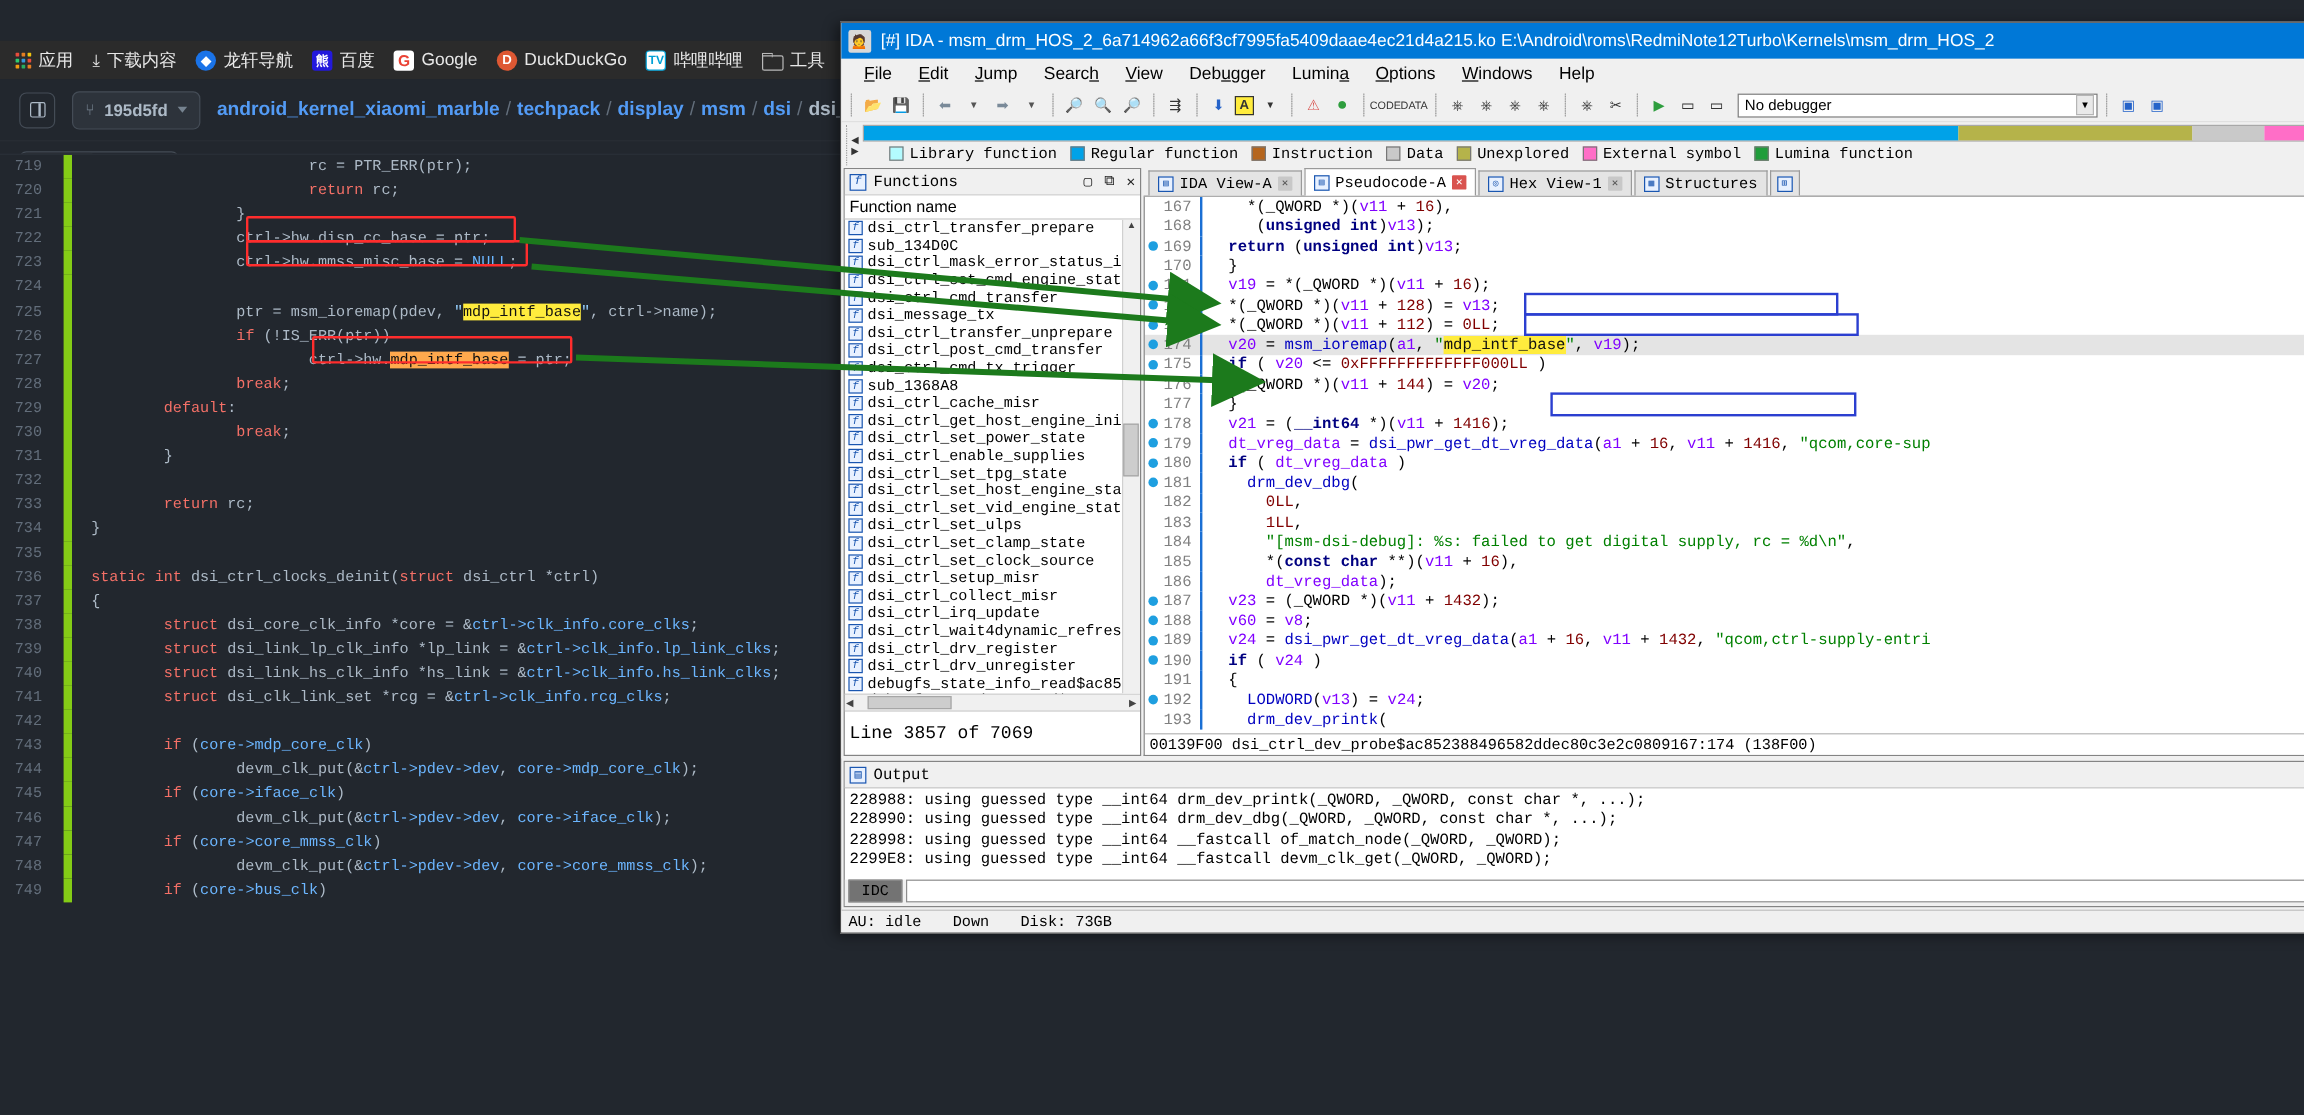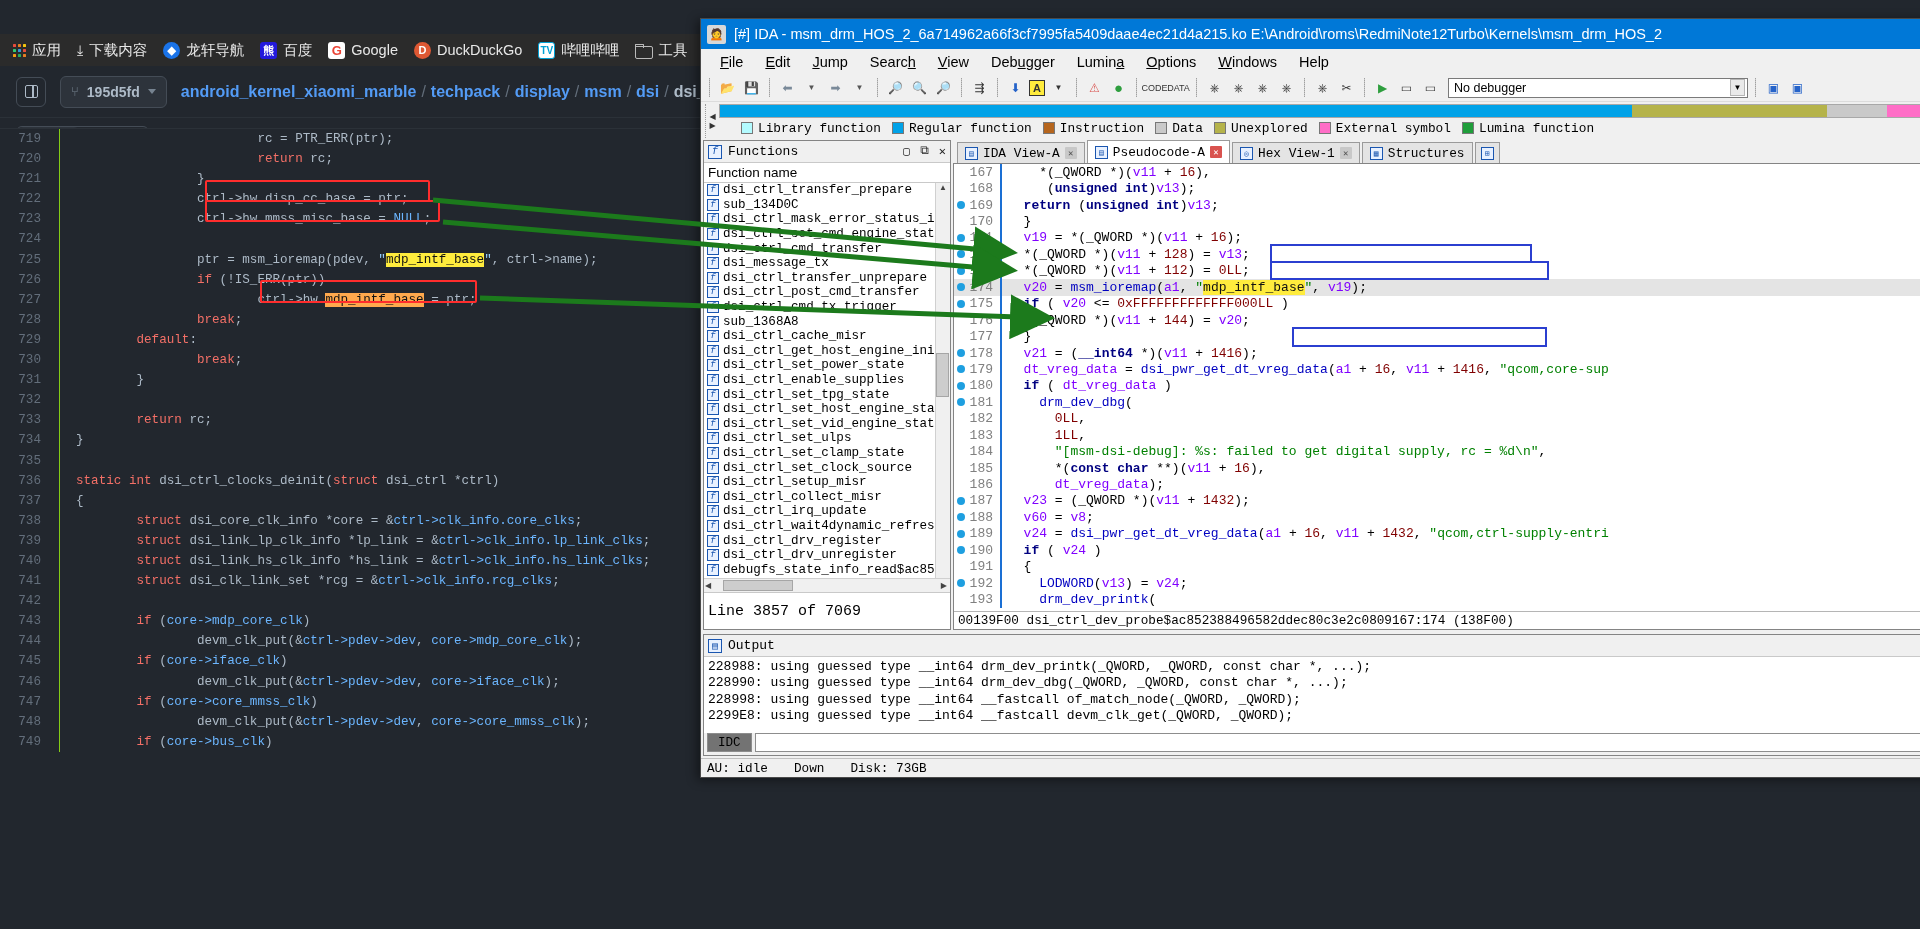--- a/index.html
+++ b/index.html
@@ -59,21 +59,21 @@
   }
   .tabs { display:flex; background:#22272e; border:1px solid #444c56; border-radius:6px; overflow:hidden; }
   .tab { padding:5px 14px; font-size:14px; color:#d946ef; }
   .tab.active { background:#2d333b; color:#fff; font-weight:600; border-radius:6px; }
   .meta { font-size:13px; color:#768390; font-family:"Liberation Mono", monospace; }
 
   .code-area { position:absolute; left:0; top:128px; right:0; bottom:0; background:#22272e;
     border-top:1px solid #2b3138; overflow:hidden; }
   .code-line { display:flex; height:20.1px; align-items:center; font-family:"Liberation Mono", monospace; font-size:12.6px; }
   .ln { width:60px; text-align:right; padding-right:18px; color:#636e7b; flex:0 0 auto;
-        border-right:1px solid #84cc16; height:20.1px; line-height:20.1px; }
+        border-right:7px solid #84cc16; height:20.1px; line-height:20.1px; }
   .src { padding-left:16px; white-space:pre; color:#adbac7; position:relative; }
   .kw  { color:#f47067; }
   .var { color:#6cb6ff;text-align:center; }
   .str { color:#96d0ff; }
   .hl-yellow { background:#ffec3d; color:#111; }
   .hl-orange { background:#ffa94d; color:#111; }
 
   .redbox { position:absolute; border:2.5px solid #ff2d2d; border-radius:2px; pointer-events:none; }
 
   

